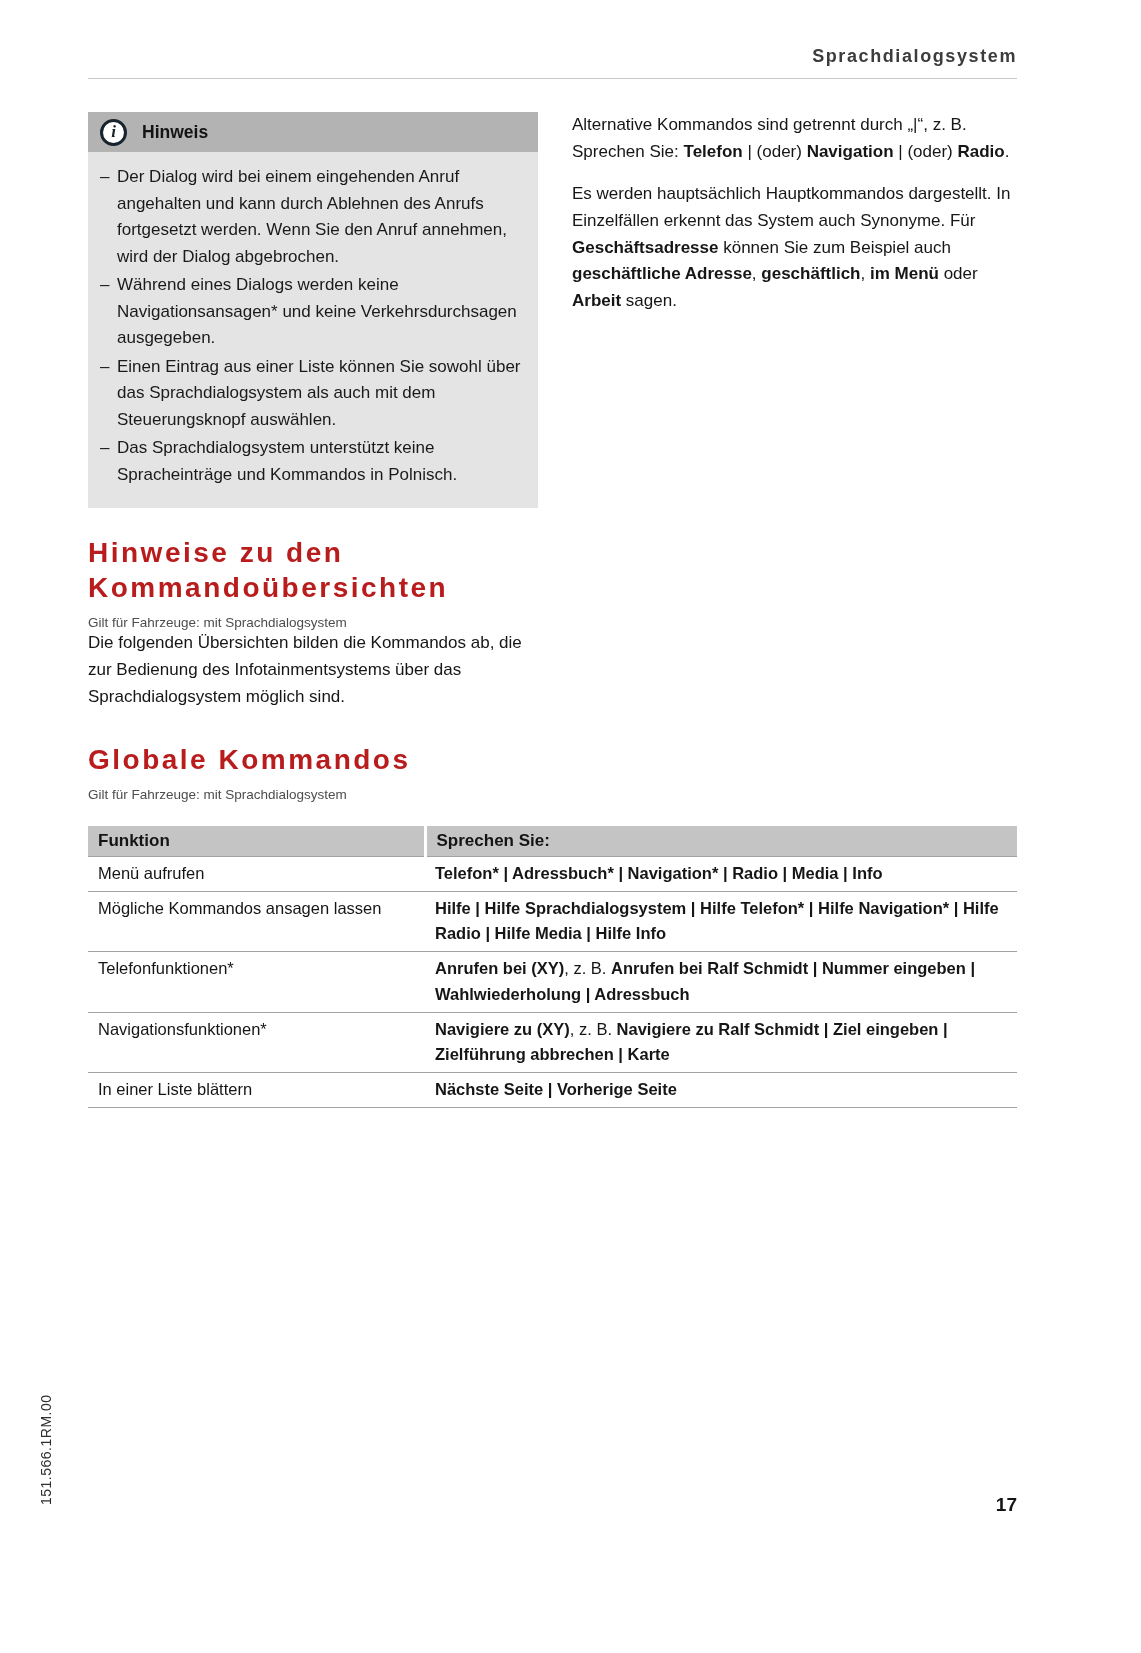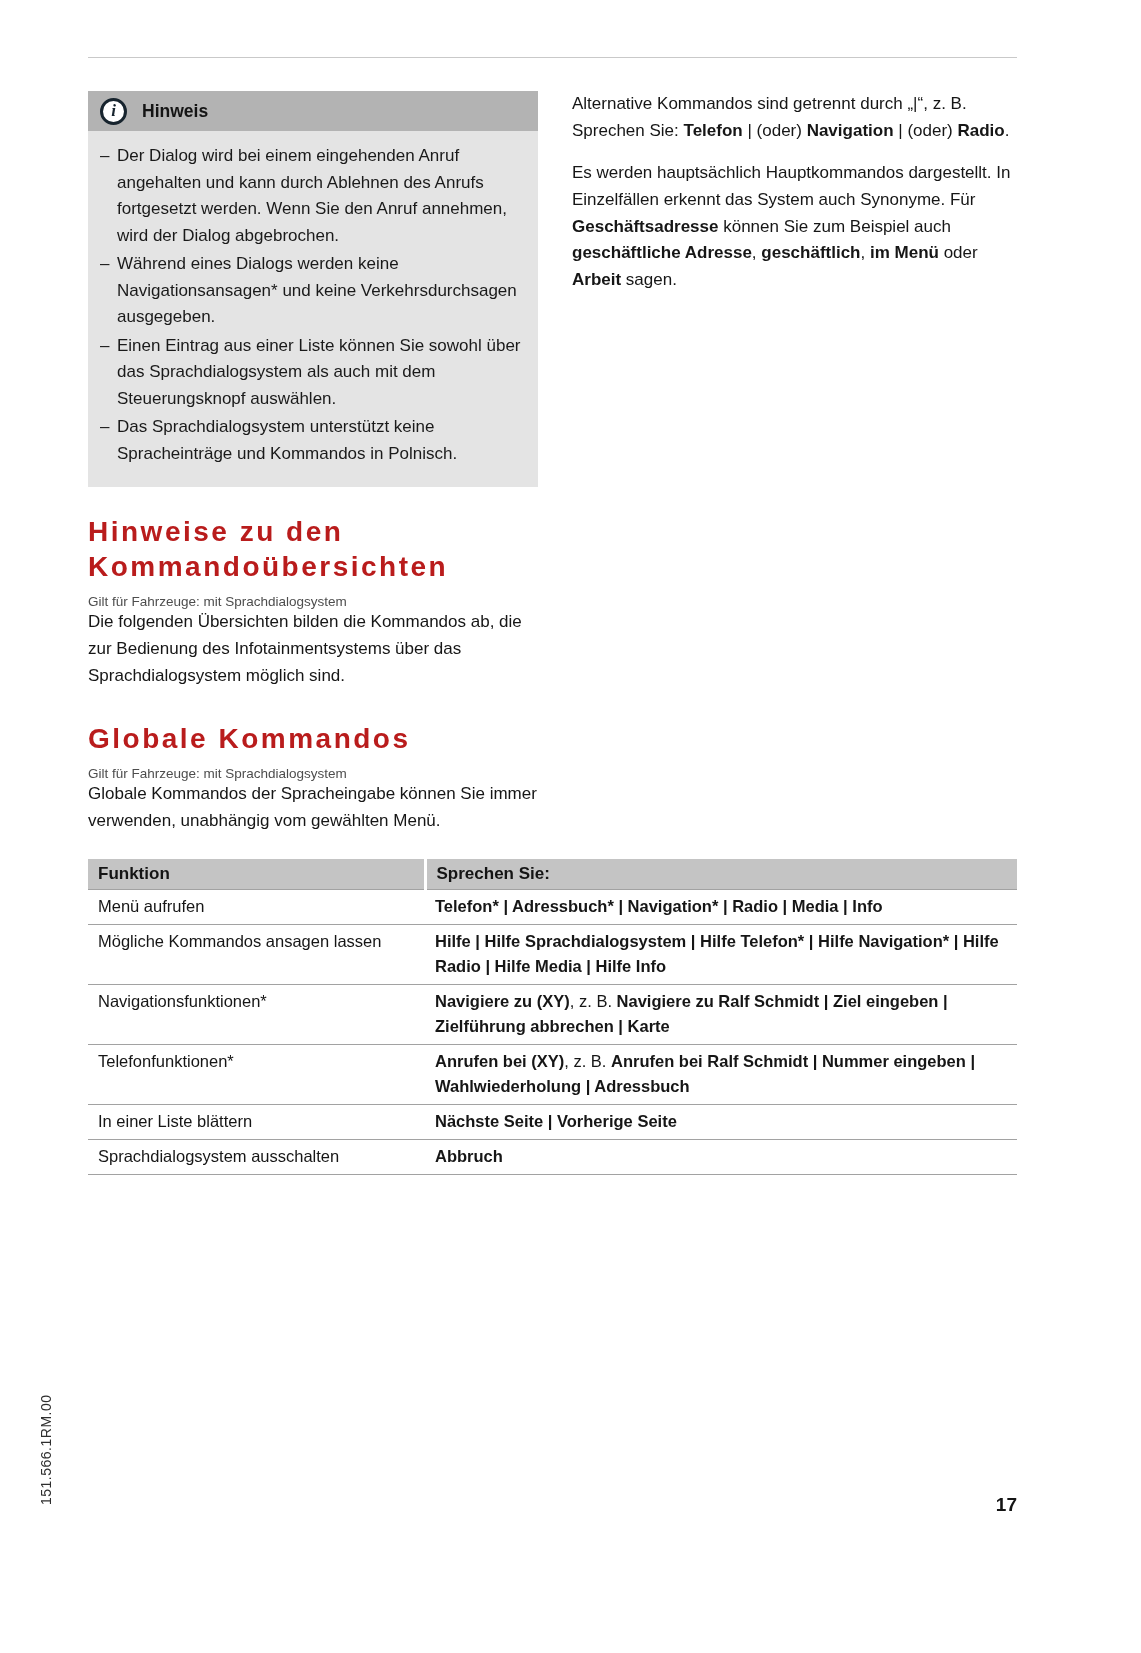--- a/index.html
+++ b/index.html
@@ -90,20 +90,21 @@
   .page-number {
     position: absolute; right: 124px; top: 1494px;
     font-size: 19px; font-weight: 700; color: #141414;
   }
 </style>
 </head>
 <body>
 
 <div class="page">
 
+  <div class="chapter-title">Sprachdialogsystem</div>
   <div class="header-rule"></div>
 
   <div class="columns">
 
     <div class="col-left">
 
       <div class="note-box">
         <div class="note-header">
           <span class="info-icon">i</span>
           <span class="note-title">Hinweis</span>
@@ -127,21 +128,20 @@
           </div>
         </div>
       </div>
 
       <h1 class="section-heading">Hinweise zu den Kommandoübersichten</h1>
       <div class="section-scope">Gilt für Fahrzeuge: mit Sprachdialogsystem</div>
       <p class="section-body">Die folgenden Übersichten bilden die Kommandos ab, die zur Bedienung des Infotainmentsystems über das Sprachdialogsystem möglich sind.</p>
 
       <h1 class="section-heading second">Globale Kommandos</h1>
       <div class="section-scope">Gilt für Fahrzeuge: mit Sprachdialogsystem</div>
-      <p class="section-body">Globale Kommandos der Spracheingabe können Sie immer verwenden, unabhängig vom gewählten Menü.</p>
 
     </div>
 
     <div class="col-right">
       <p class="para"><span>Alternative Kommandos sind getrennt durch „|“, z. B. Sprechen Sie: </span><b>Telefon</b><span> | (oder) </span><b>Navigation</b><span> | (oder) </span><b>Radio</b><span>.</span></p>
       <p class="para"><span>Es werden hauptsächlich Hauptkommandos dargestellt. In Einzelfällen erkennt das System auch Synonyme. Für </span><b>Geschäftsadresse</b><span> können Sie zum Beispiel auch </span><b>geschäftliche Adresse</b><span>, </span><b>geschäftlich</b><span>, </span><b>im Menü</b><span> oder </span><b>Arbeit</b><span> sagen.</span></p>
     </div>
 
   </div>
 
@@ -159,34 +159,30 @@
     <tbody>
       <tr>
         <td>Menü aufrufen</td>
         <td><b>Telefon* | Adressbuch* | Navigation* | Radio | Media | Info</b></td>
       </tr>
       <tr>
         <td>Mögliche Kommandos ansagen lassen</td>
         <td><b>Hilfe | Hilfe Sprachdialogsystem | Hilfe Telefon* | Hilfe Navigation* | Hilfe Radio | Hilfe Media | Hilfe Info</b></td>
       </tr>
       <tr>
+        <td>Telefonfunktionen*</td>
+        <td><b>Anrufen bei (XY)</b><span>, z. B. </span><b>Anrufen bei Ralf Schmidt | Nummer eingeben | Wahlwiederholung | Adressbuch</b></td>
+      </tr>
+      <tr>
         <td>Navigationsfunktionen*</td>
         <td><b>Navigiere zu (XY)</b><span>, z. B. </span><b>Navigiere zu Ralf Schmidt | Ziel eingeben | Zielführung abbrechen | Karte</b></td>
       </tr>
       <tr>
-        <td>Telefonfunktionen*</td>
-        <td><b>Anrufen bei (XY)</b><span>, z. B. </span><b>Anrufen bei Ralf Schmidt | Nummer eingeben | Wahlwiederholung | Adressbuch</b></td>
-      </tr>
-      <tr>
         <td>In einer Liste blättern</td>
         <td><b>Nächste Seite | Vorherige Seite</b></td>
-      </tr>
-      <tr>
-        <td>Sprachdialogsystem ausschalten</td>
-        <td><b>Abbruch</b></td>
       </tr>
     </tbody>
   </table>
 
 </div>
 
 <div class="side-code">151.566.1RM.00</div>
 <div class="page-number">17</div>
 
 </body></html>

